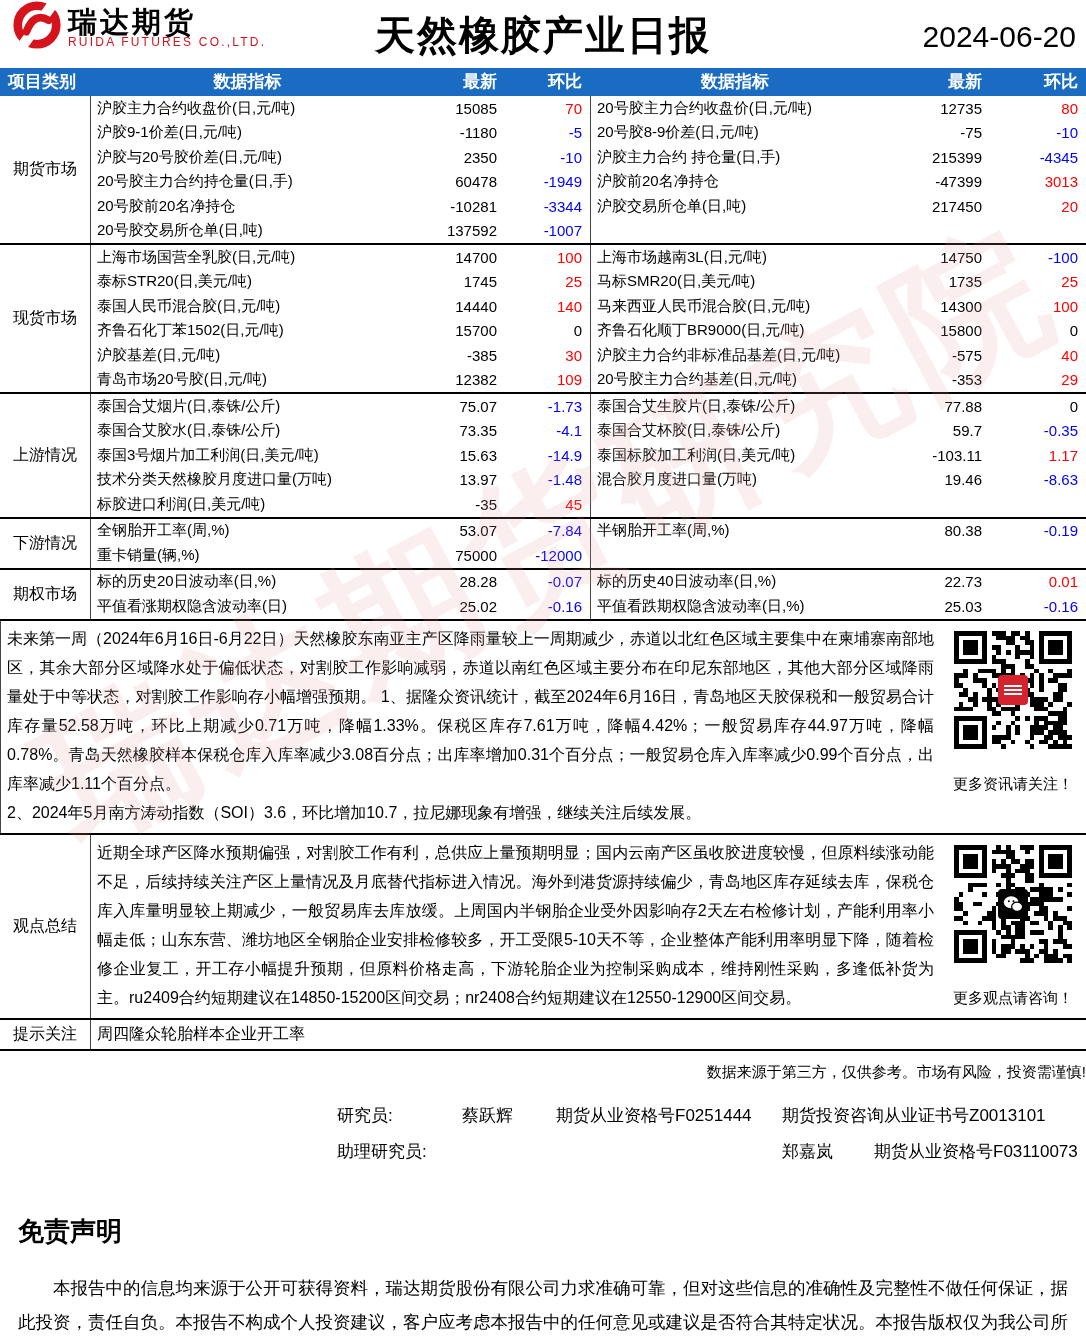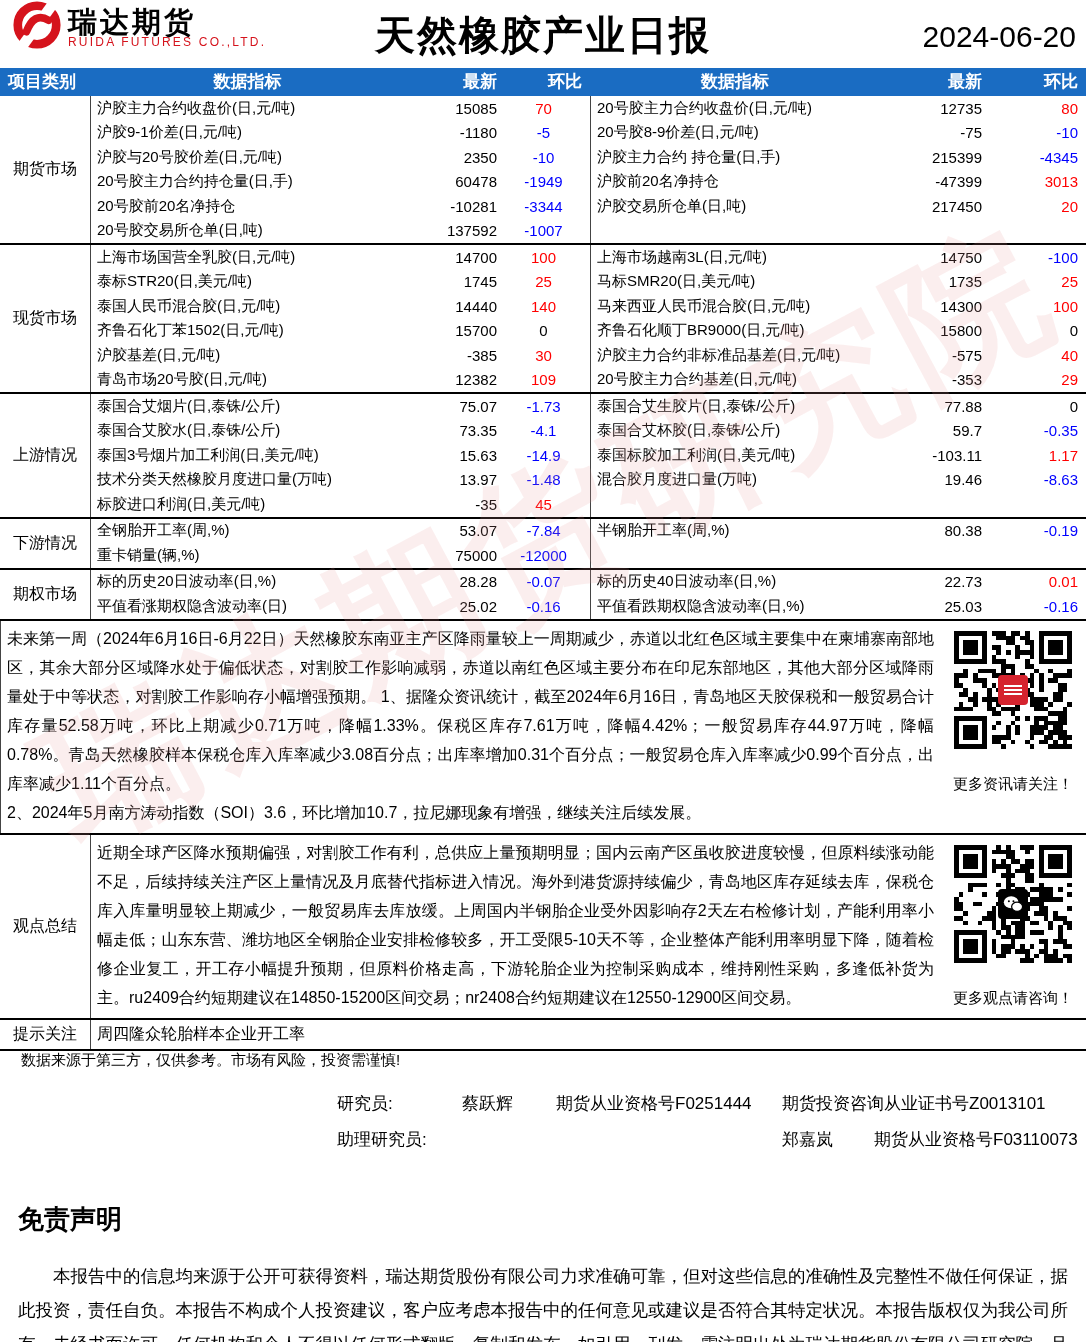--- a/index.html
+++ b/index.html
@@ -30,21 +30,21 @@
   .th-val2 { width:110px; text-align:right; padding-right:8px; }
   .th-chg2 { flex:1;      text-align:right; padding-right:8px; }
 
   
   .section { display:flex; border-bottom:2px solid #000; position:relative; z-index:1; }
   .cat { width:90px; display:flex; align-items:center; justify-content:center; font-size:16px; }
   .rows { flex:1; border-left:1px solid #444; }
   .row { display:flex; height:24.5px; align-items:center; font-size:15px; }
   .c-ind1 { width:314px; padding-left:6px; overflow:hidden; white-space:nowrap; }
   .c-val1 { width:100px; text-align:right; padding-right:8px; }
-  .c-chg1 { width:85px;  text-align:center; padding-right:8px; }
+  .c-chg1 { width:85px;  text-align:right; padding-right:8px; }
   .c-ind2 { width:290px; padding-left:6px; border-left:1px solid #444; align-self:stretch; display:flex; align-items:center; overflow:hidden; white-space:nowrap; }
   .c-val2 { width:110px; text-align:right; padding-right:8px; }
   .c-chg2 { flex:1;      text-align:right; padding-right:8px; }
 
   
   .tsec { display:flex; border-bottom:2px solid #000; position:relative; z-index:1; }
   .tcontent { flex:1; border-left:1px solid #444; display:flex; }
   .ttext { flex:1; font-size:16px; line-height:29px; padding:3px 6px 6px 6px; text-align:justify; }
   .tqr { width:146px; display:flex; flex-direction:column; align-items:center; padding-top:10px; }
   .qrwrap { position:relative; width:118px; height:118px; }
@@ -52,21 +52,21 @@
   .qrlogo { position:absolute; left:44px; top:44px; width:30px; height:30px; border-radius:4px; display:flex; align-items:center; justify-content:center; }
   .qrlogo.red { background:#d5232e; }
   .qrlogo.red .bars { width:18px; height:14px; background:repeating-linear-gradient(#d5232e 0 2px,#fff 2px 4px); }
   .qrlogo.black { background:#000; }
   .qrcap { margin-top:26px; font-size:15px; }
 
   
   .notice { display:flex; height:31px; align-items:center; border-bottom:2px solid #000; position:relative; z-index:1; }
   .notice .ntext { flex:1; border-left:1px solid #444; align-self:stretch; display:flex; align-items:center; padding-left:6px; font-size:16px; }
 
-  .footnote { margin-top:0; padding-left:21px; font-size:15px; position:relative; z-index:1; }
+  .footnote { margin-top:12px; padding-left:6px; font-size:15px; position:relative; z-index:1;text-align:right; }
 
   .researchers { position:relative; height:86px; margin-top:16px; font-size:17px; z-index:1; }
   .researchers span { position:absolute; white-space:nowrap; }
   .r-lab { font-weight:normal; }
   .p-r1 { top:6px; }  .p-r2 { top:42px; }
   .x-lab { left:337px; } .x-name1 { left:462px; } .x-cert1 { left:556px; } .x-cert2 { left:782px; }
   .x-name2 { left:782px; } .x-cert3 { left:874px; }
 
   .disclaimer { margin-top:30px; padding:0 18px; position:relative; z-index:1; }
   .disclaimer h2 { font-size:26px; font-weight:bold; margin-bottom:22px; }

